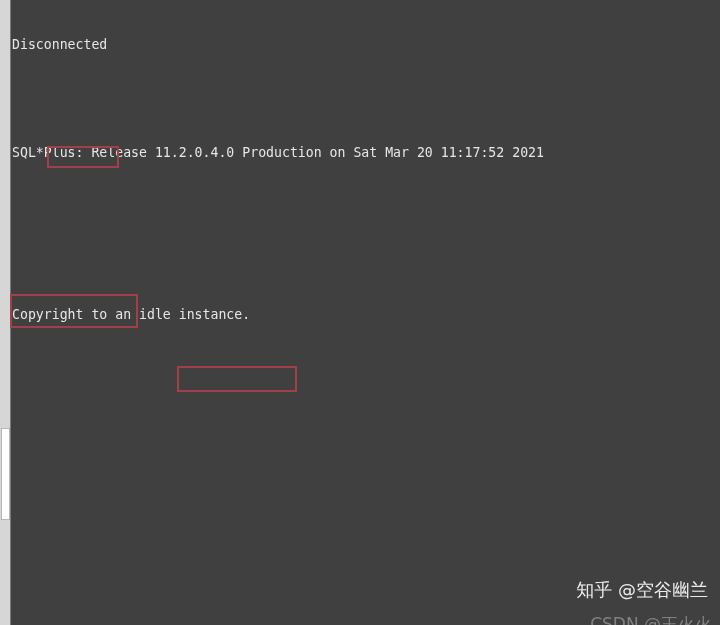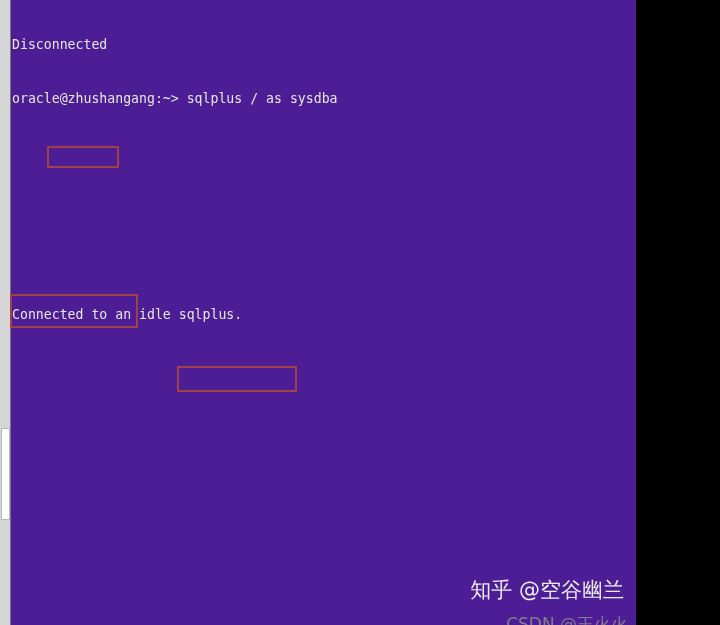--- a/index.html
+++ b/index.html
@@ -3,26 +3,25 @@
 <meta charset="utf-8">
 <title>Oracle Terminal Session</title>
 <style>
   html, body {
     margin: 0;
     padding: 0;
     background: #000000;
   }
   #terminal-window {
     position: relative;
-    width: 596px;
+    width: 720px;
     height: 625px;
-    background: #4c1d95;
+    background: #404040;
     overflow: hidden;
     font-family: "DejaVu Sans Mono", "Liberation Mono", monospace;
-    padding-left: 40px;
   }
 
   
   #scrollbar {
     position: absolute;
     left: 0;
     top: 0;
     width: 11px;
     height: 625px;
     background: #d6d6d6;
@@ -71,21 +70,21 @@
   #hl-dbstate   { left: 10px;  top: 294px; width: 128px; height: 34px; }
   #hl-lsnrctl   { left: 177px; top: 366px; width: 120px; height: 26px; }
 
   
   #watermark-zhihu {
     position: absolute;
     right: 12px;
     top: 578px;
     color: #f2f2f2;
     font-family: "DejaVu Sans", "Liberation Sans", sans-serif;
-    font-size: 21px;
+    font-size: 18px;
     line-height: 24px;
     white-space: pre;
     opacity: 0.97;
   }
   #watermark-csdn {
     position: absolute;
     right: 8px;
     top: 600px;
     color: #8c8c8c;
     font-family: "DejaVu Sans", "Liberation Sans", sans-serif;
@@ -100,25 +99,25 @@
 <body>
 
 <div id="terminal-window">
 
   <div id="scrollbar">
     <div id="scrollbar-thumb"></div>
   </div>
 
   <div id="screen">
     <div class="row">Disconnected</div>
-    <div class="row">oracle@zhushangang:~&gt; sqlplus / as sysdba</div>
+    <div class="row blank"></div>
+    <div class="row">SQL*Plus: Release 11.2.0.4.0 Production on Sat Mar 20 11:17:52 2021</div>
     <div class="row blank"></div>
     <div class="row blank"></div>
-    <div class="row blank"></div>
-    <div class="row">Connected to an idle sqlplus.</div>
+    <div class="row">Copyright to an idle instance.</div>
     <div class="row blank"></div>
     
     
     
     
     
     
     
     
     

